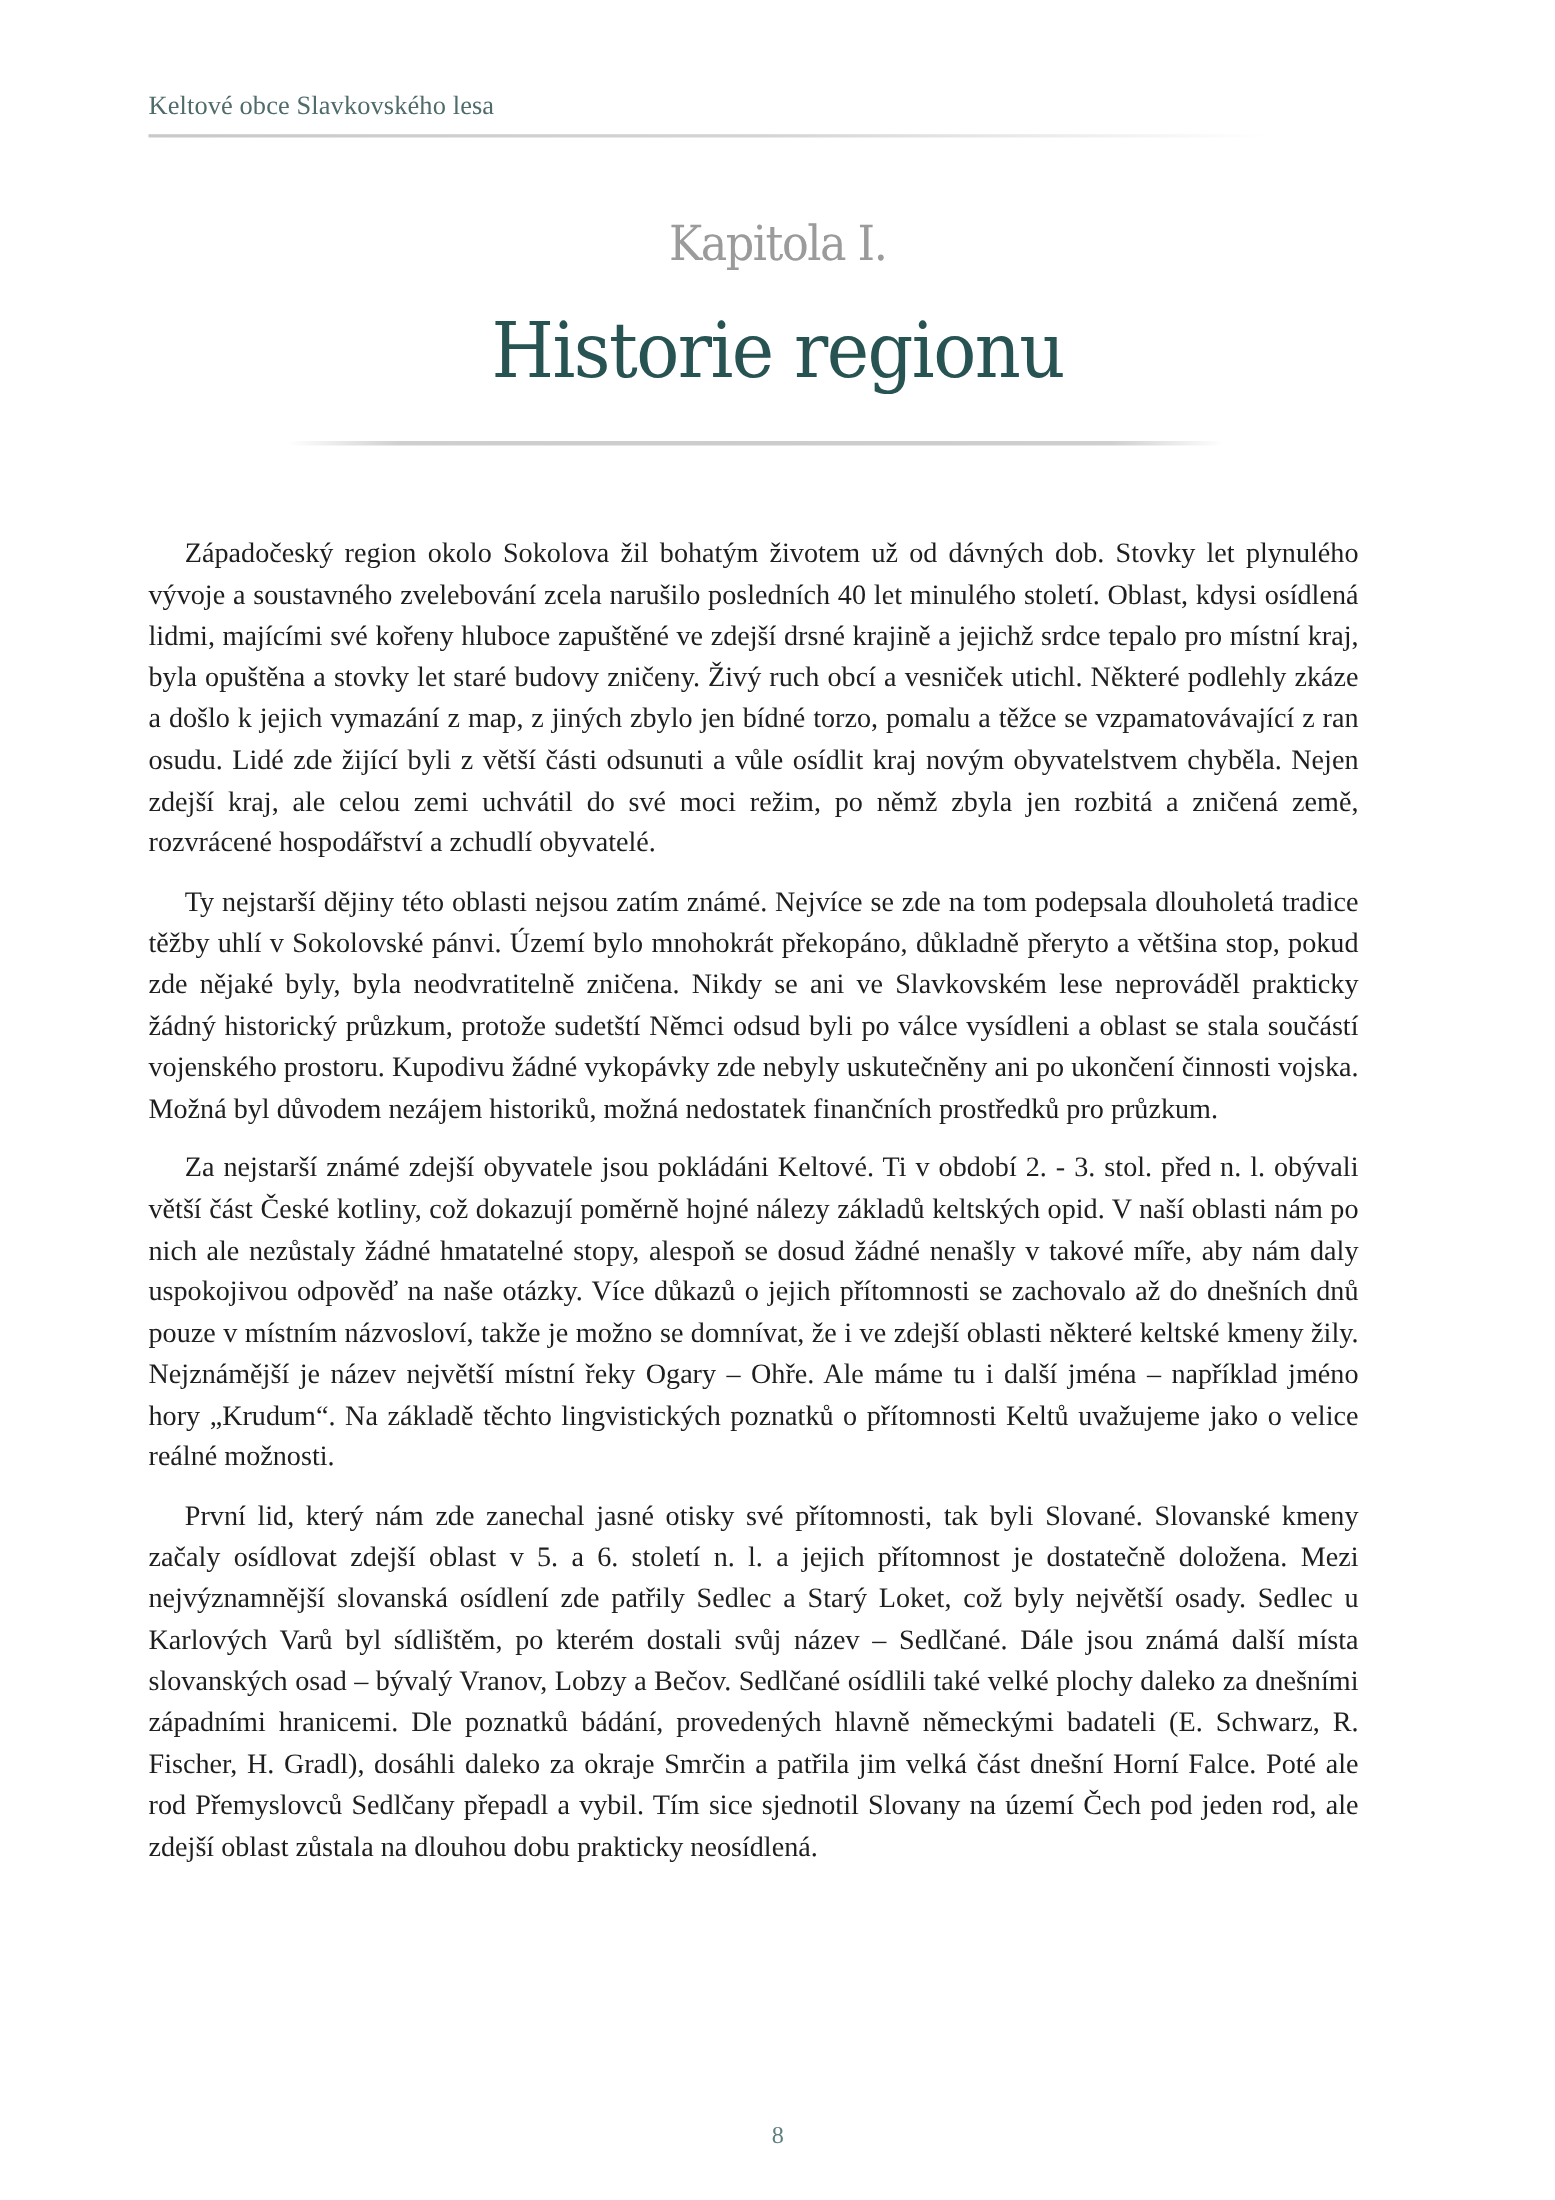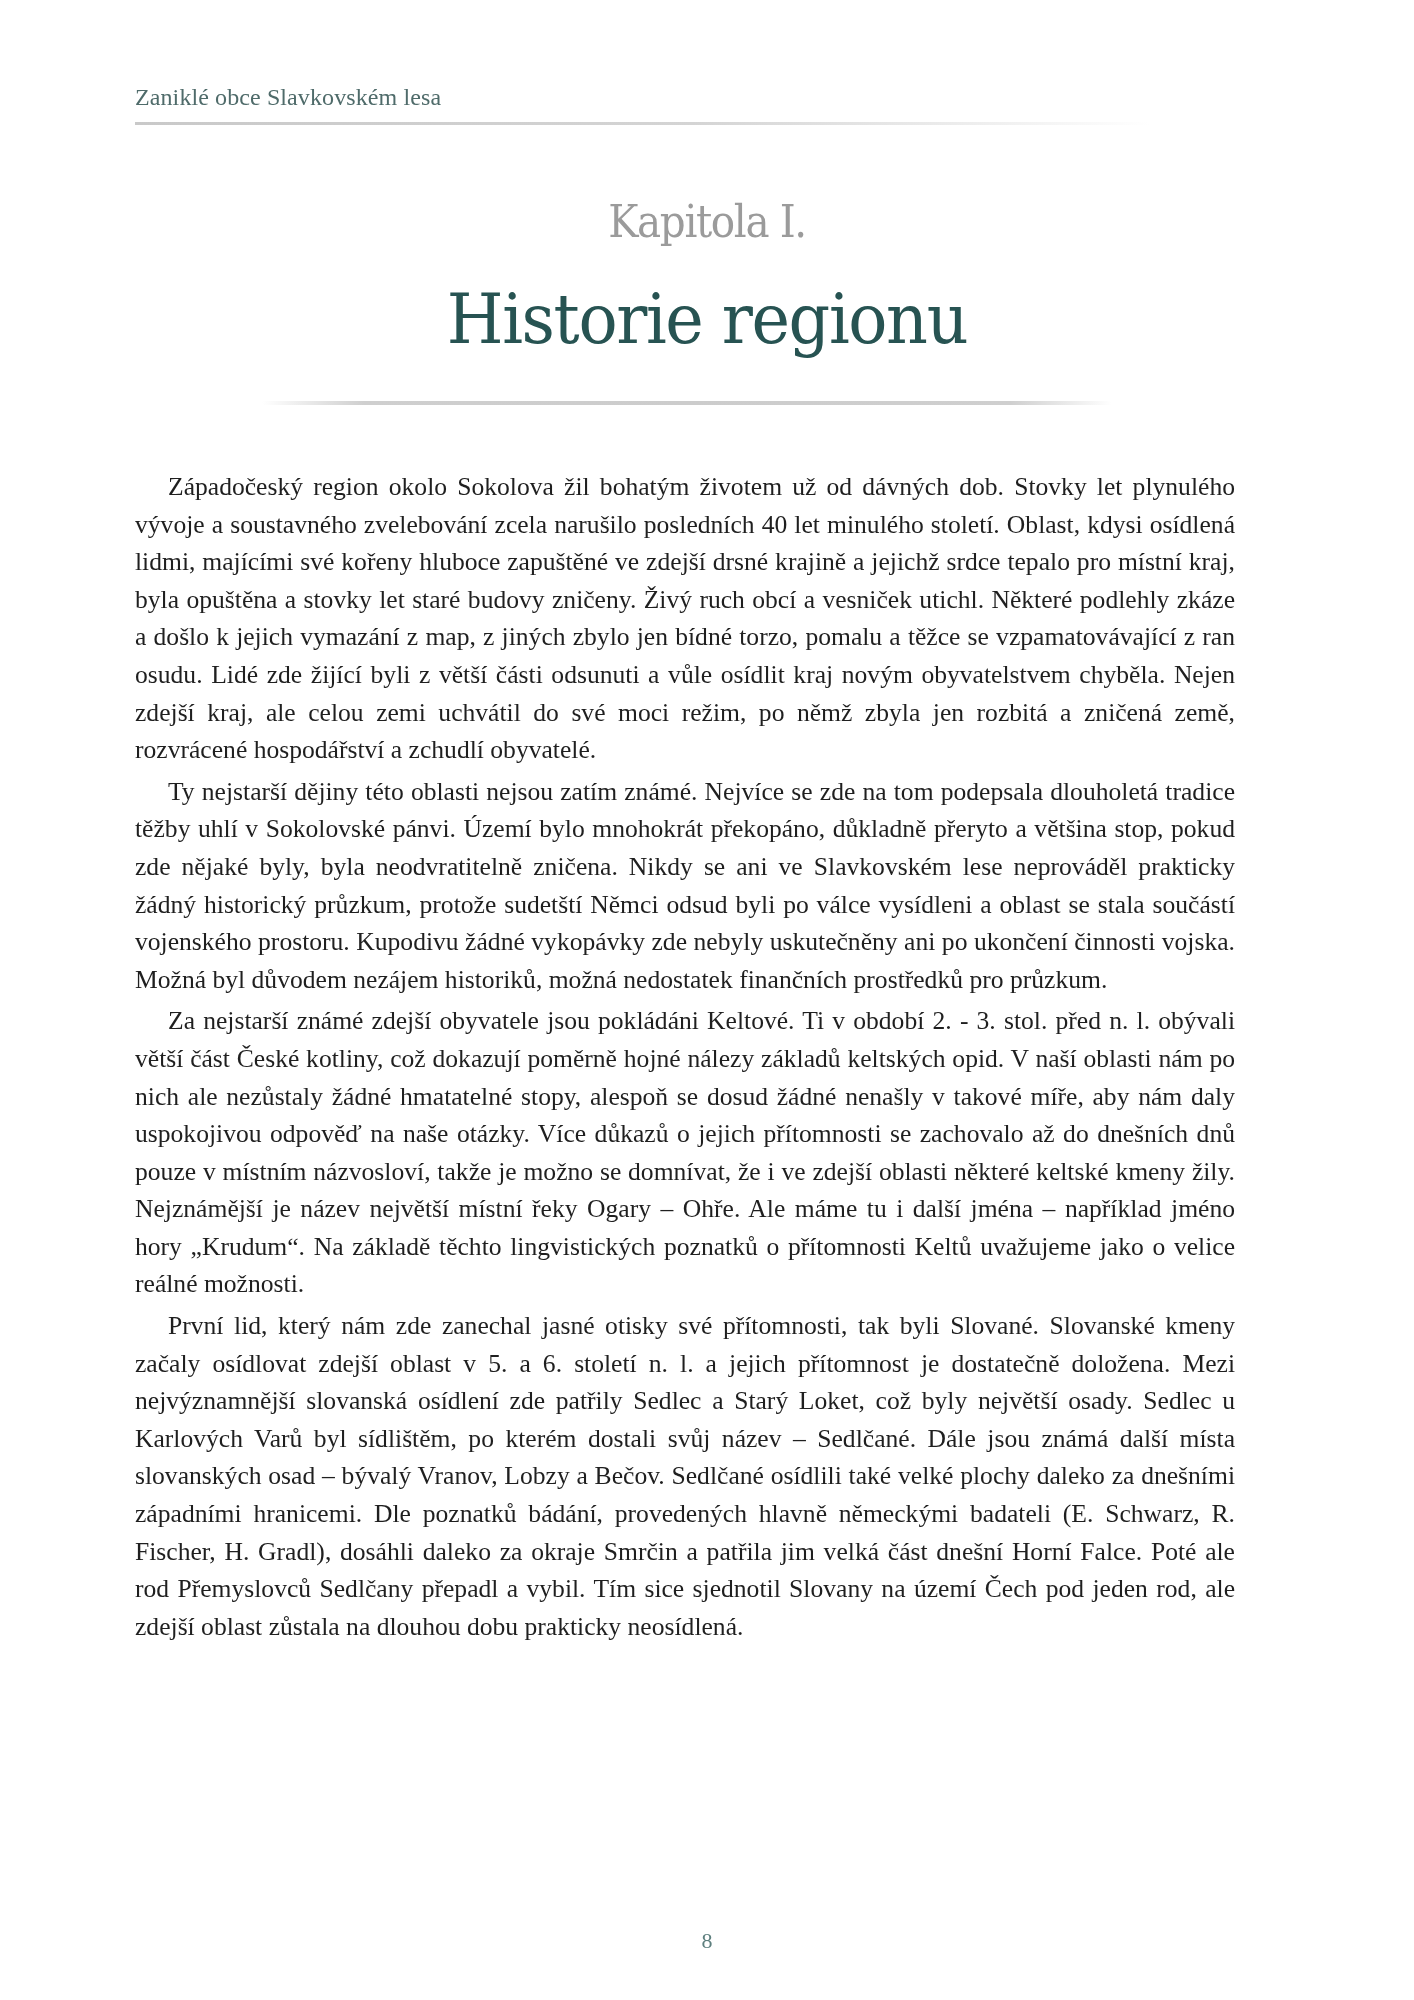--- a/index.html
+++ b/index.html
@@ -70,21 +70,21 @@
       top: 468px;
       width: 1100px;
       font-family: "Liberation Serif", serif;
       font-size: 25.6px;
       line-height: 37.6px;
       color: #1f1f1f;
       text-align: justify;
       hyphens: manual;
     }
     .body-text p {
-      margin: 0 0 4px 0;
+      margin: 16px 0 4px 0;
       text-indent: 33px;
       text-align: justify;
       text-align-last: left;
     }
     .body-text p.last-cut {
       text-align-last: justify;
     }
     .page-number {
       position: absolute;
       left: 0;
@@ -92,21 +92,21 @@
       top: 1928px;
       text-align: center;
       font-family: "Liberation Serif", serif;
       font-size: 22px;
       color: #5d7f7e;
     }
   </style>
 </head>
 <body>
 
-<div class="running-header">Zaniklé obce Slavkovském lesa</div>
+<div class="running-header">Keltové obce Slavkovského lesa</div>
 <div class="header-rule"></div>
 
 <div class="chapter-label">Kapitola I.</div>
 <h1 class="chapter-title" style="margin:0;font-weight:normal;">Historie regionu</h1>
 <div class="title-rule"></div>
 
 <div class="body-text">
   <p>Západočeský region okolo Sokolova žil bohatým životem už od dávných dob. Stovky let plynulého vývoje a soustavného zvelebování zcela narušilo posledních 40 let minulého stole­tí. Oblast, kdysi osídlená lidmi, majícími své kořeny hluboce zapuštěné ve zdejší drsné kraji­ně a jejichž srdce tepalo pro místní kraj, byla opuštěna a stovky let staré budovy zničeny. Živý ruch obcí a vesniček utichl. Některé podlehly zkáze a došlo k jejich vymazání z map, z jiných zbylo jen bídné torzo, pomalu a těžce se vzpamatovávající z ran osudu. Lidé zde žijící byli z větší části odsunuti a vůle osídlit kraj novým obyvatelstvem chyběla. Nejen zdejší kraj, ale celou zemi uchvátil do své moci režim, po němž zbyla jen rozbitá a zničená země, rozvrácené hospodářství a zchudlí obyvatelé.</p>
   <p>Ty nejstarší dějiny této oblasti nejsou zatím známé. Nejvíce se zde na tom podepsala dlou­holetá tradice těžby uhlí v Sokolovské pánvi. Území bylo mnohokrát překopáno, důkladně přeryto a většina stop, pokud zde nějaké byly, byla neodvratitelně zničena. Nikdy se ani ve Slavkovském lese neprováděl prakticky žádný historický průzkum, protože sudetští Něm­ci odsud byli po válce vysídleni a oblast se stala součástí vojenského prostoru. Kupodivu žád­né vykopávky zde nebyly uskutečněny ani po ukončení činnosti vojska. Možná byl důvodem nezájem historiků, možná nedostatek finančních prostředků pro průzkum.</p>
   <p>Za nejstarší známé zdejší obyvatele jsou pokládáni Keltové. Ti v období 2. - 3. stol. před n. l. obývali větší část České kotliny, což dokazují poměrně hojné nálezy základů keltských opid. V naší oblasti nám po nich ale nezůstaly žádné hmatatelné stopy, alespoň se dosud žád­né nenašly v takové míře, aby nám daly uspokojivou odpověď na naše otázky. Více důkazů o jejich přítomnosti se zachovalo až do dnešních dnů pouze v místním názvosloví, takže je možno se domnívat, že i ve zdejší oblasti některé keltské kmeny žily. Nejznámější je název největší místní řeky Ogary – Ohře. Ale máme tu i další jména – například jméno hory „Kru­dum“. Na základě těchto lingvistických poznatků o přítomnosti Keltů uvažujeme jako o ve­lice reálné možnosti.</p>

